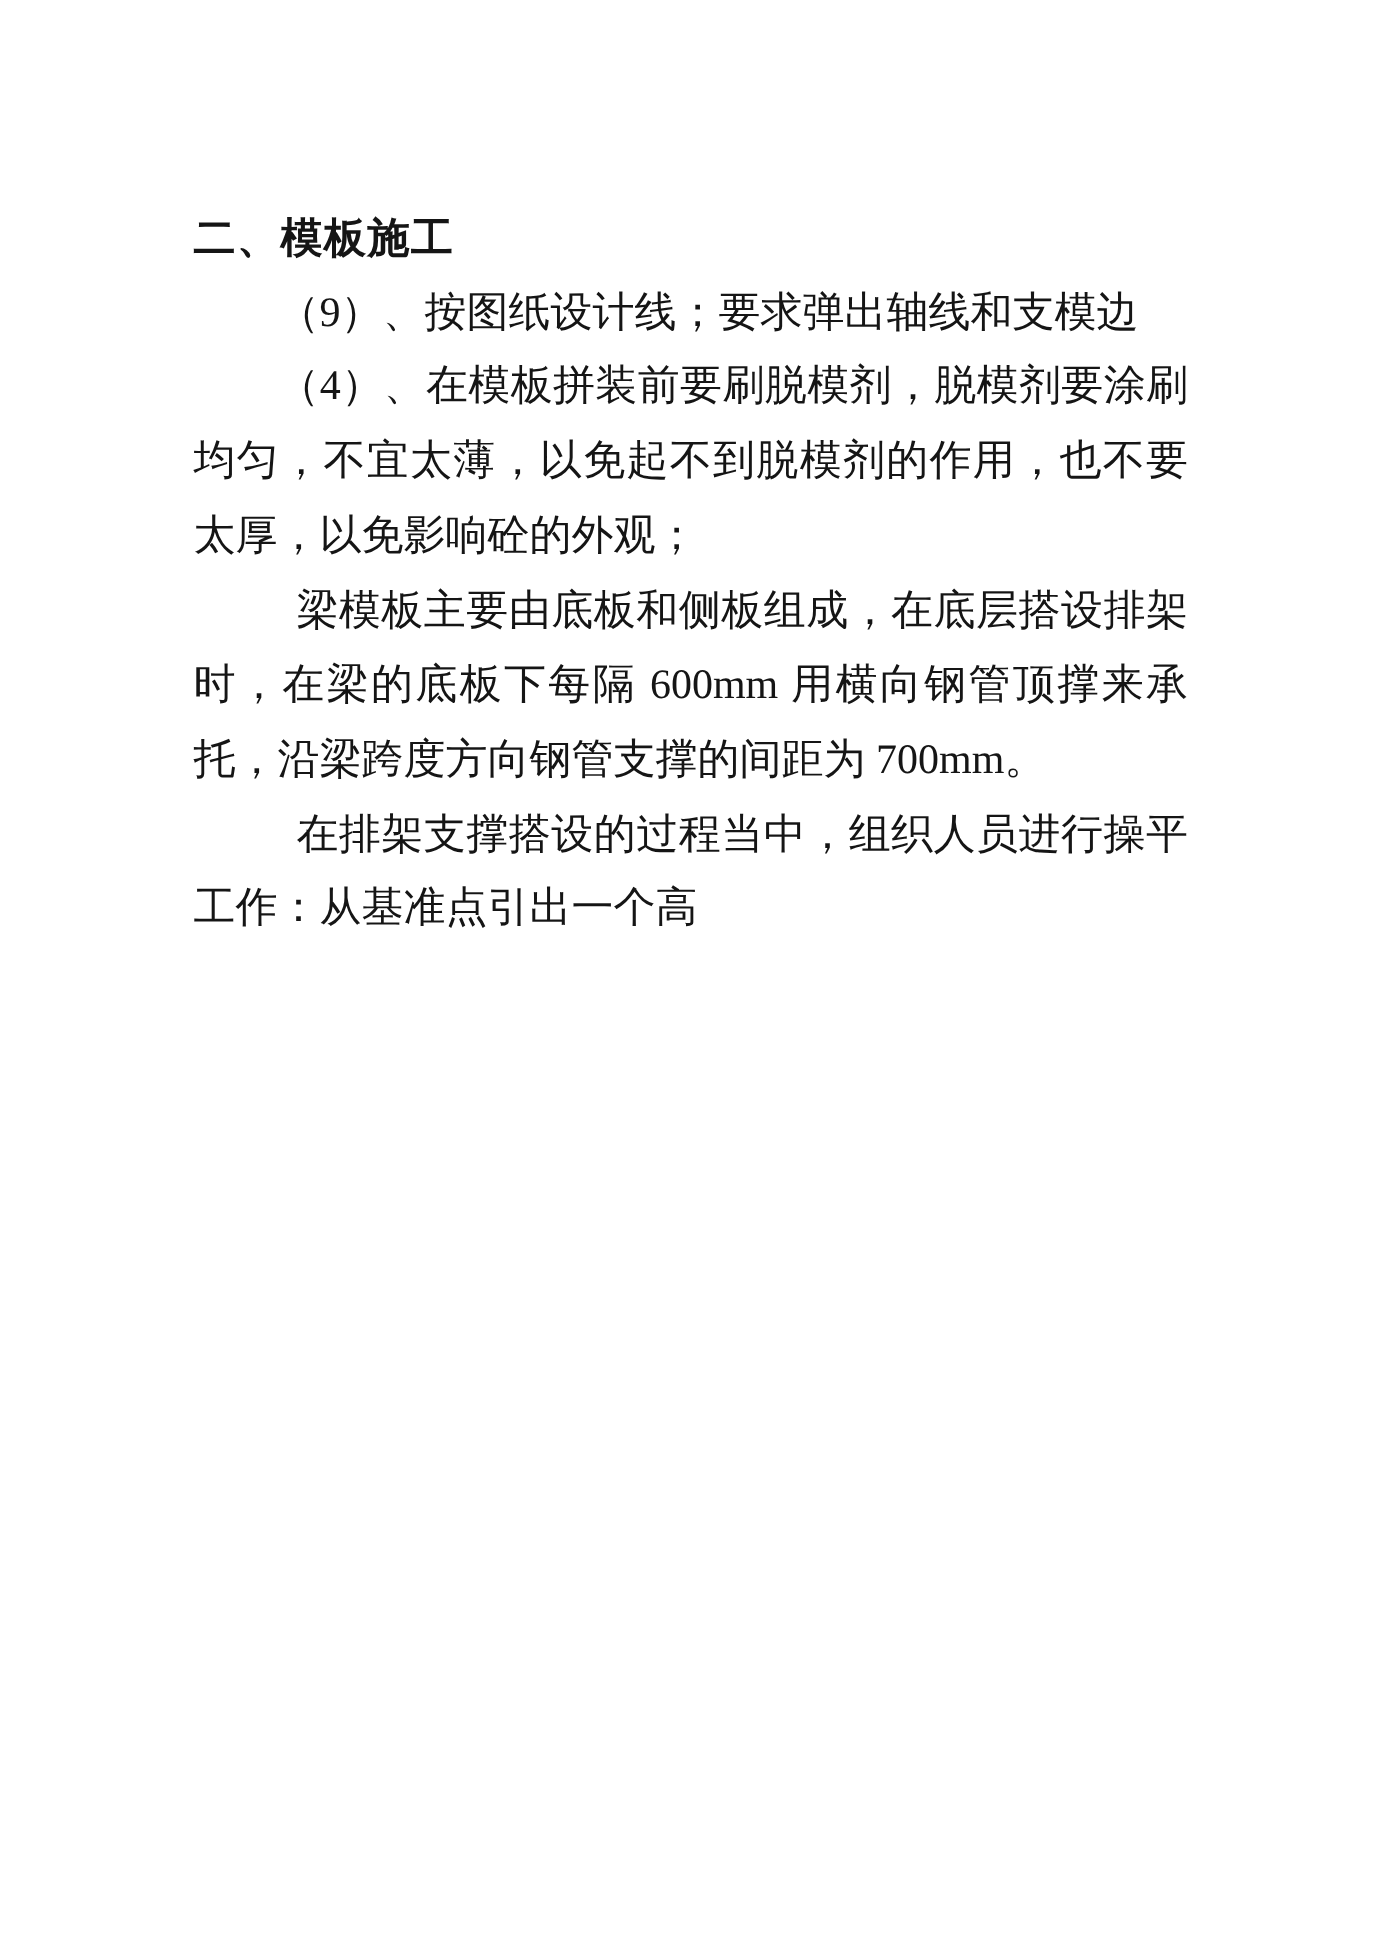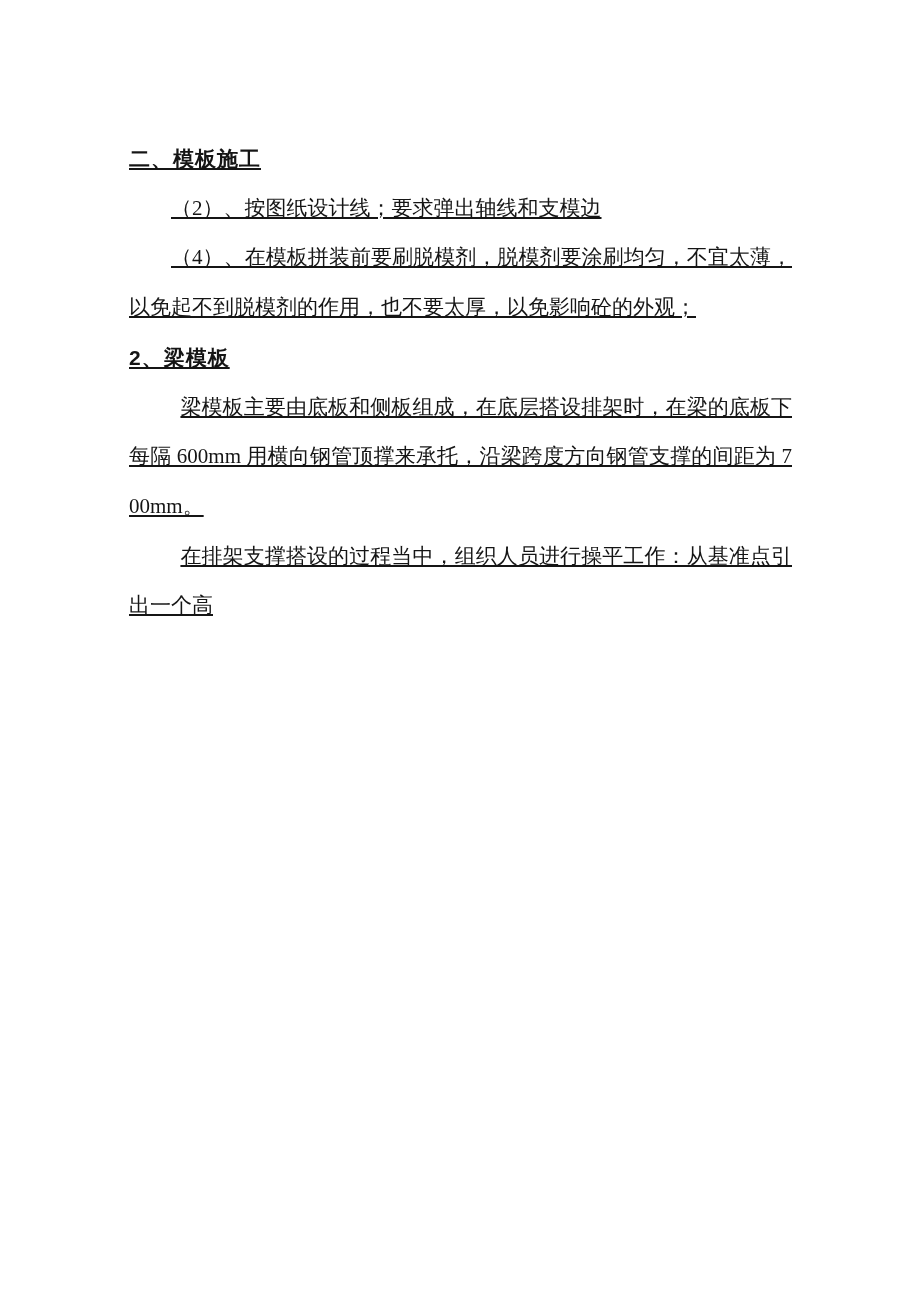--- a/index.html
+++ b/index.html
@@ -23,23 +23,22 @@
     top: 134px;
     font-size: 21px;
     line-height: 49.7px;
     text-align: justify;
     text-justify: inter-ideograph;
     word-break: break-all;
   }
   .content p, .content h1, .content h2 {
     margin: 0;
     padding: 0;
-    font-size: 21px;
+    font-size: 28px;
     line-height: 49.7px;
-    text-decoration: underline;
   }
   .heading {
     font-weight: bold;
     font-family: "Liberation Sans", "DejaVu Sans", sans-serif;
     text-align: left;
     letter-spacing: 1px;
   }
   .para {
     font-weight: normal;
   }
@@ -48,28 +47,27 @@
 </style>
 </head>
 <body>
 
 <div class="page">
   <div class="content">
 
     <h1 class="heading">二、模板施工</h1>
 
 
-    <p class="para indent-2">（2）、按图纸设计线；要求弹出轴线和支模边</p>
+    <p class="para indent-2">（9）、按图纸设计线；要求弹出轴线和支模边</p>
 
 
 
     <p class="para indent-2">（4）、在模板拼装前要刷脱模剂，脱模剂要涂刷均匀，不宜太薄，以免起不到脱模剂的作用，也不要太厚，以免影响砼的外观；</p>
 
 
-    <h2 class="heading">2、梁模板</h2>
 
     <p class="para indent-25">梁模板主要由底板和侧板组成，在底层搭设排架时，在梁的底板下每隔 600mm 用横向钢管顶撑来承托，沿梁跨度方向钢管支撑的间距为 700mm。</p>
 
 
     <p class="para indent-25">在排架支撑搭设的过程当中，组织人员进行操平工作：从基准点引出一个高</p>
 
   </div>
 </div>
 
 </body></html>

